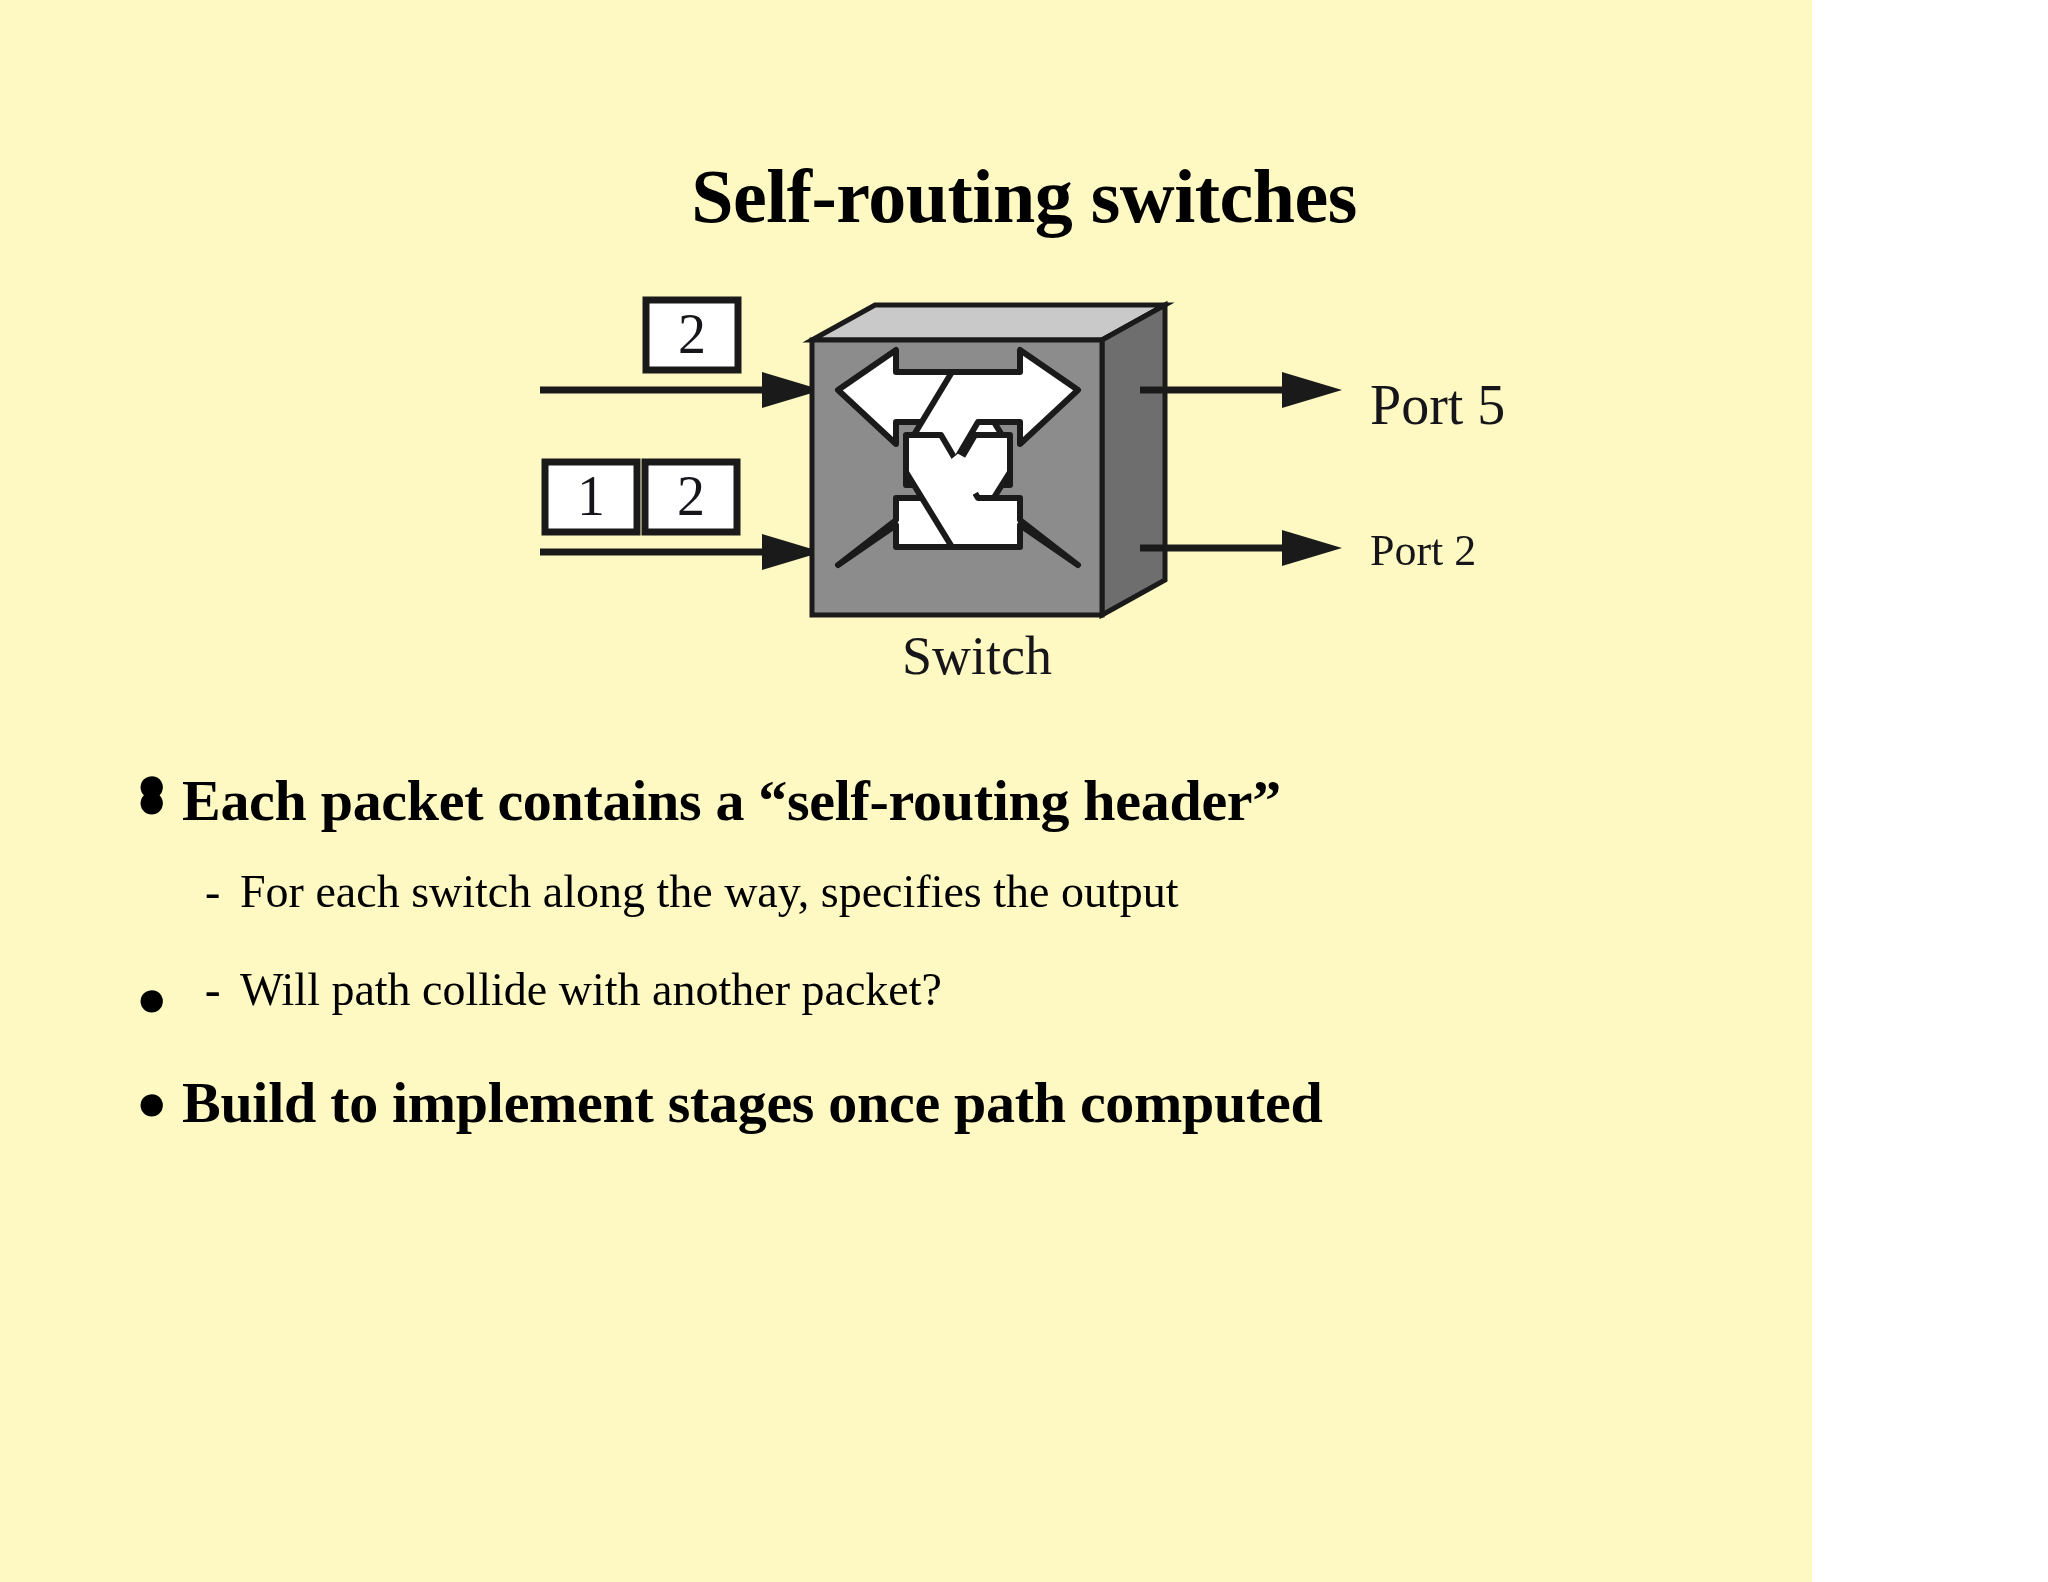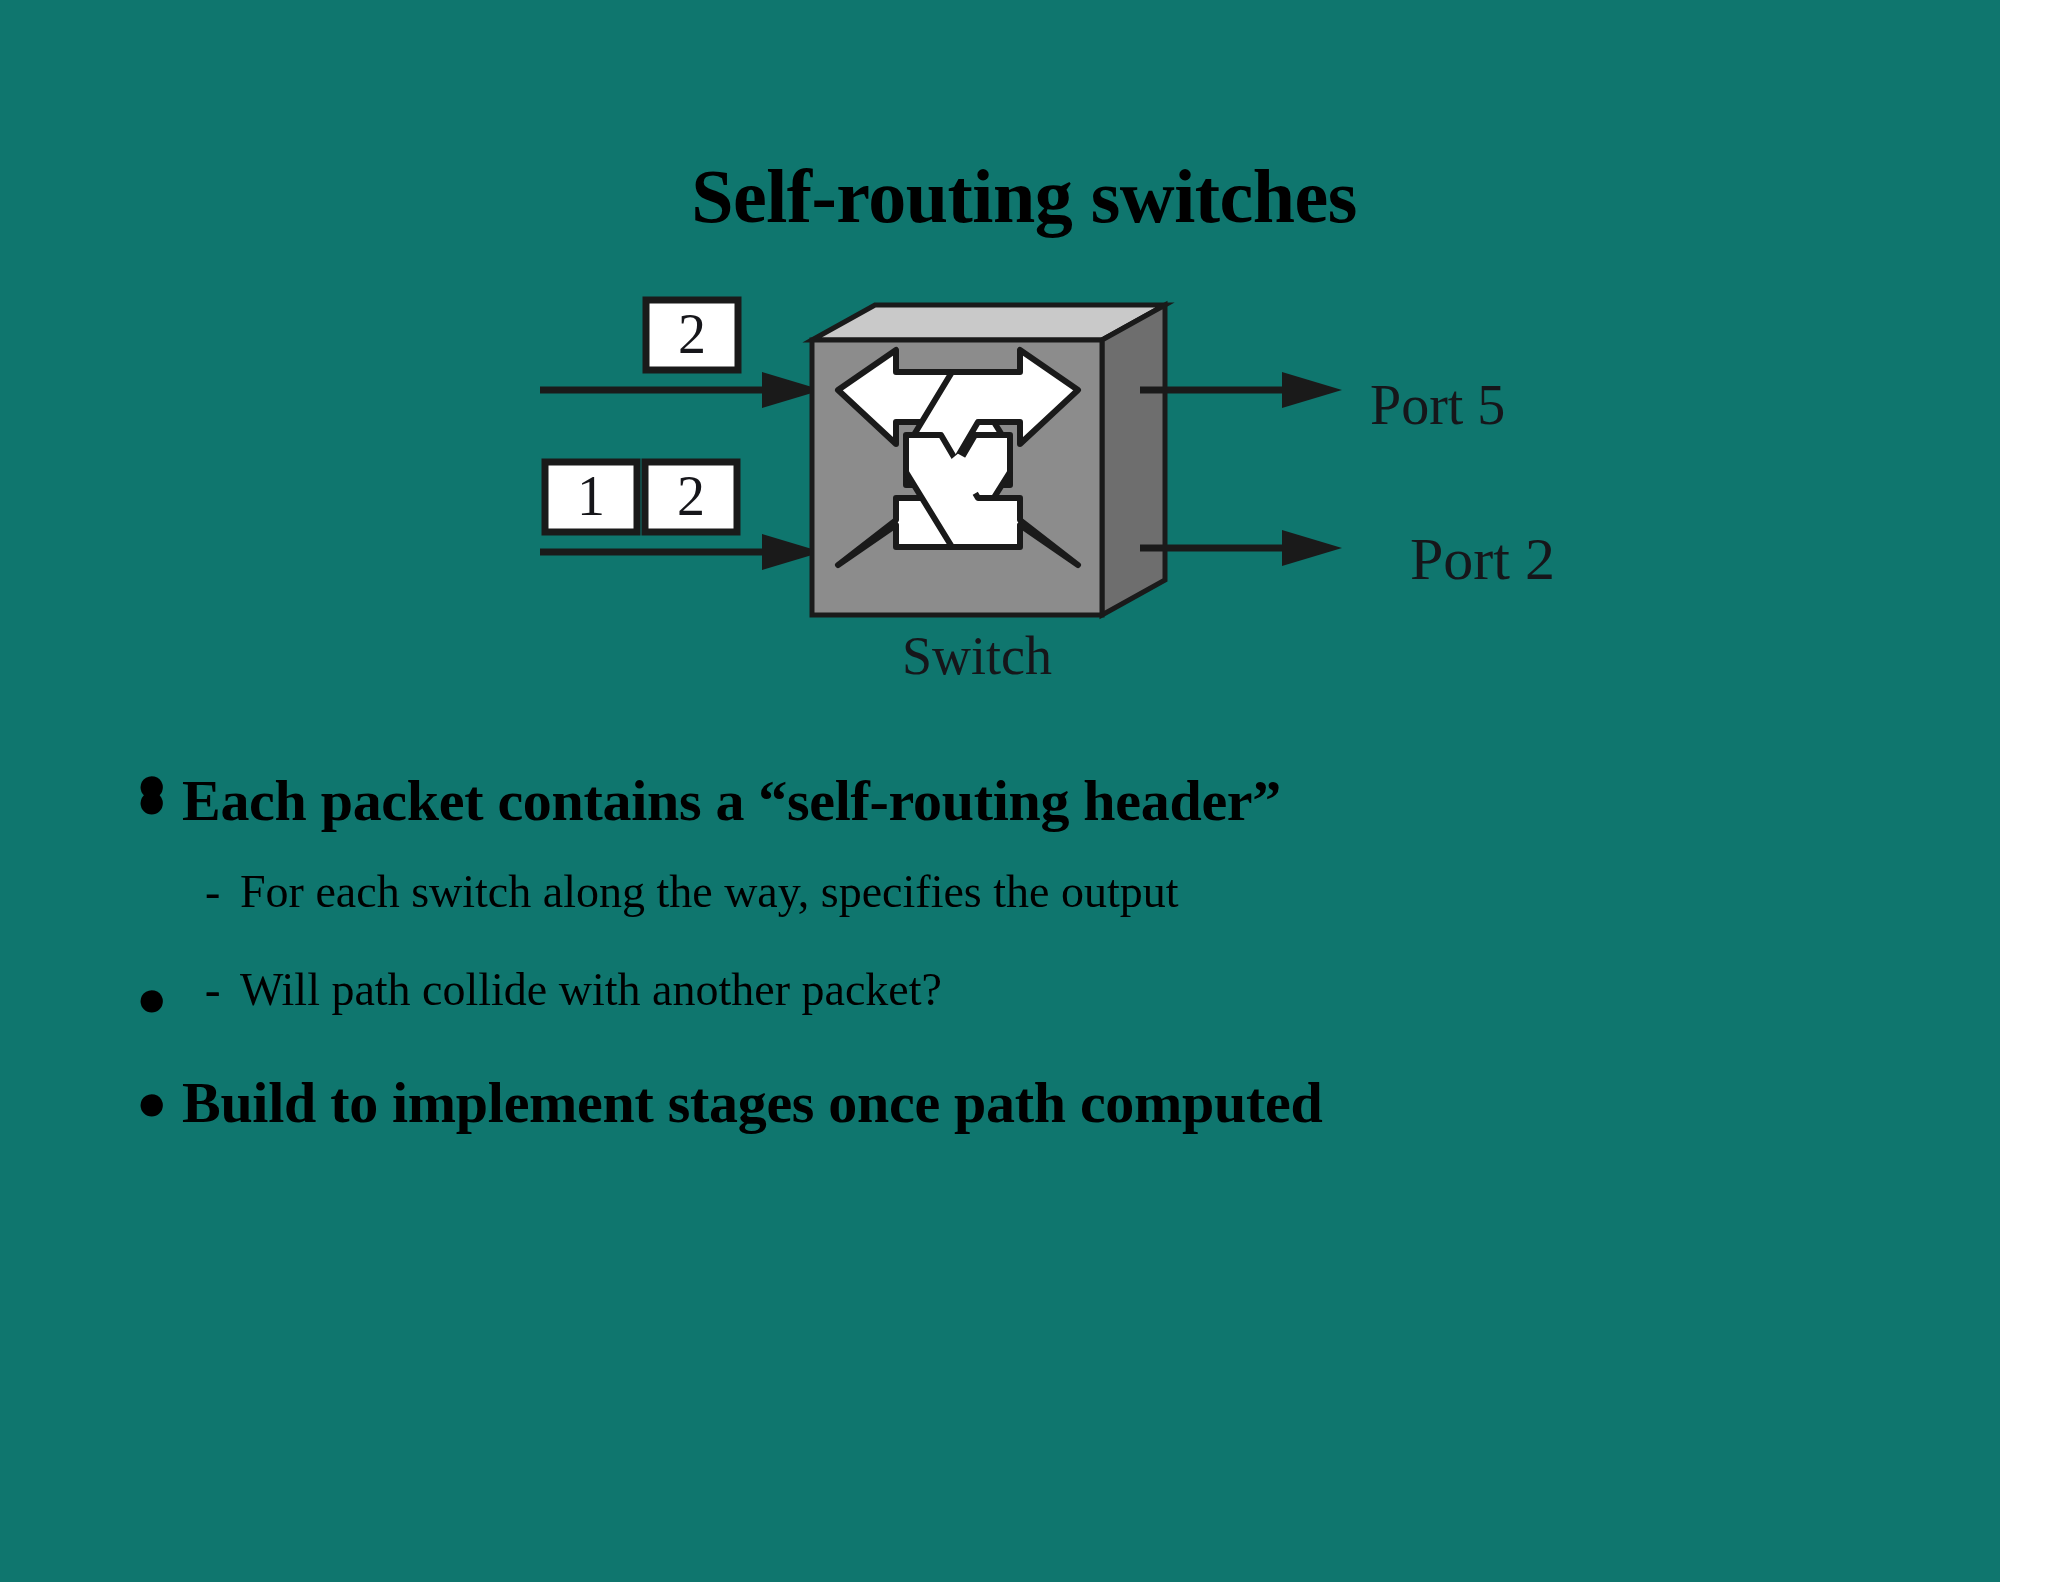--- a/index.html
+++ b/index.html
@@ -2,23 +2,23 @@
 <html><head>
 <meta charset="utf-8">
 <style>
   html, body {
     margin: 0;
     padding: 0;
     background: #ffffff;
   }
   #slide {
     position: relative;
-    width: 2000px;
+    width: 1812px;
     height: 1582px;
-    background: #0f766e;
+    background: #fef9c3;
     overflow: hidden;
     font-family: "Liberation Serif", "DejaVu Serif", serif;
     color: #000000;
   }
 
   
   #slide-title {
     position: absolute;
     left: 0;
     top: 158px;
@@ -44,21 +44,21 @@
     display: block;
   }
   .dlabel {
     position: absolute;
     font-family: "Liberation Serif", "DejaVu Serif", serif;
     font-weight: normal;
     color: #16161a;
     white-space: nowrap;
   }
   #port1-label { left: 1370px; top: 93px;  font-size: 56px; }
-  #port2-label { left: 1370px; top: 245px; font-size: 60px; margin-left: 40px; }
+  #port2-label { left: 1370px; top: 245px; font-size: 44px; }
   #switch-label { left: 902px; top: 345px; font-size: 54px; }
 
   
   .pktnum {
     position: absolute;
     font-family: "Liberation Serif", "DejaVu Serif", serif;
     font-size: 56px;
     line-height: 68px;
     text-align: center;
     color: #16161a;

